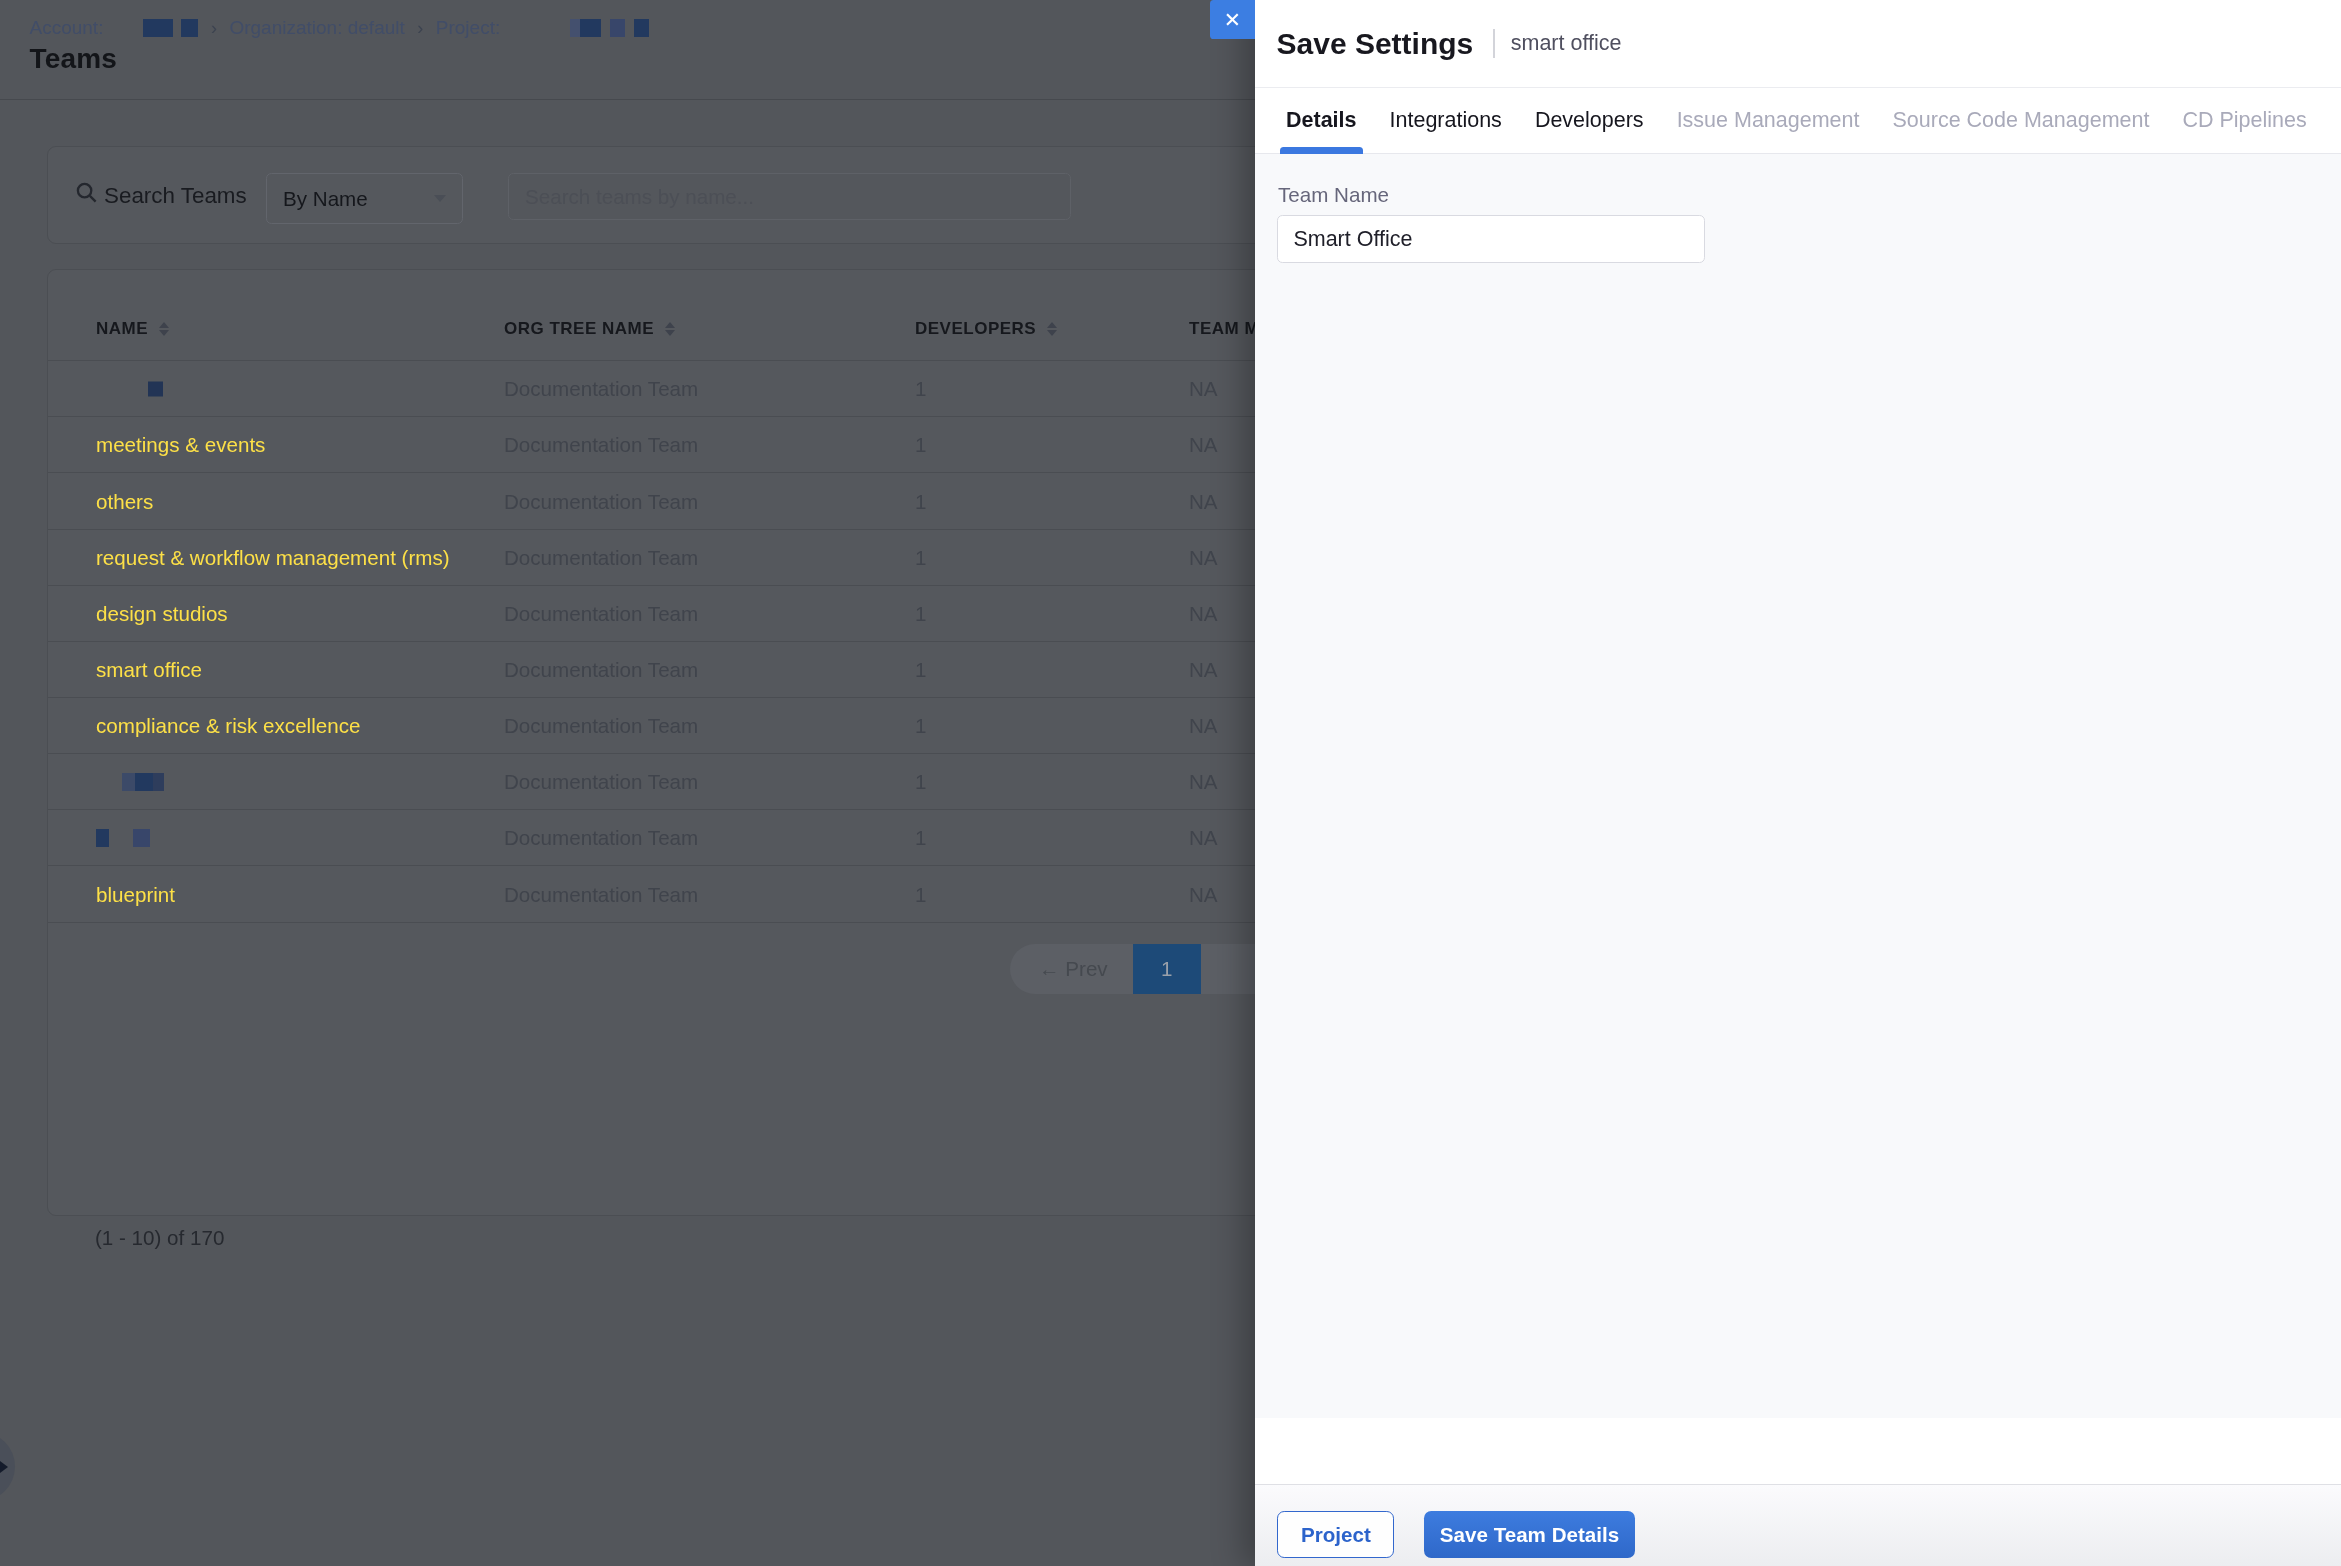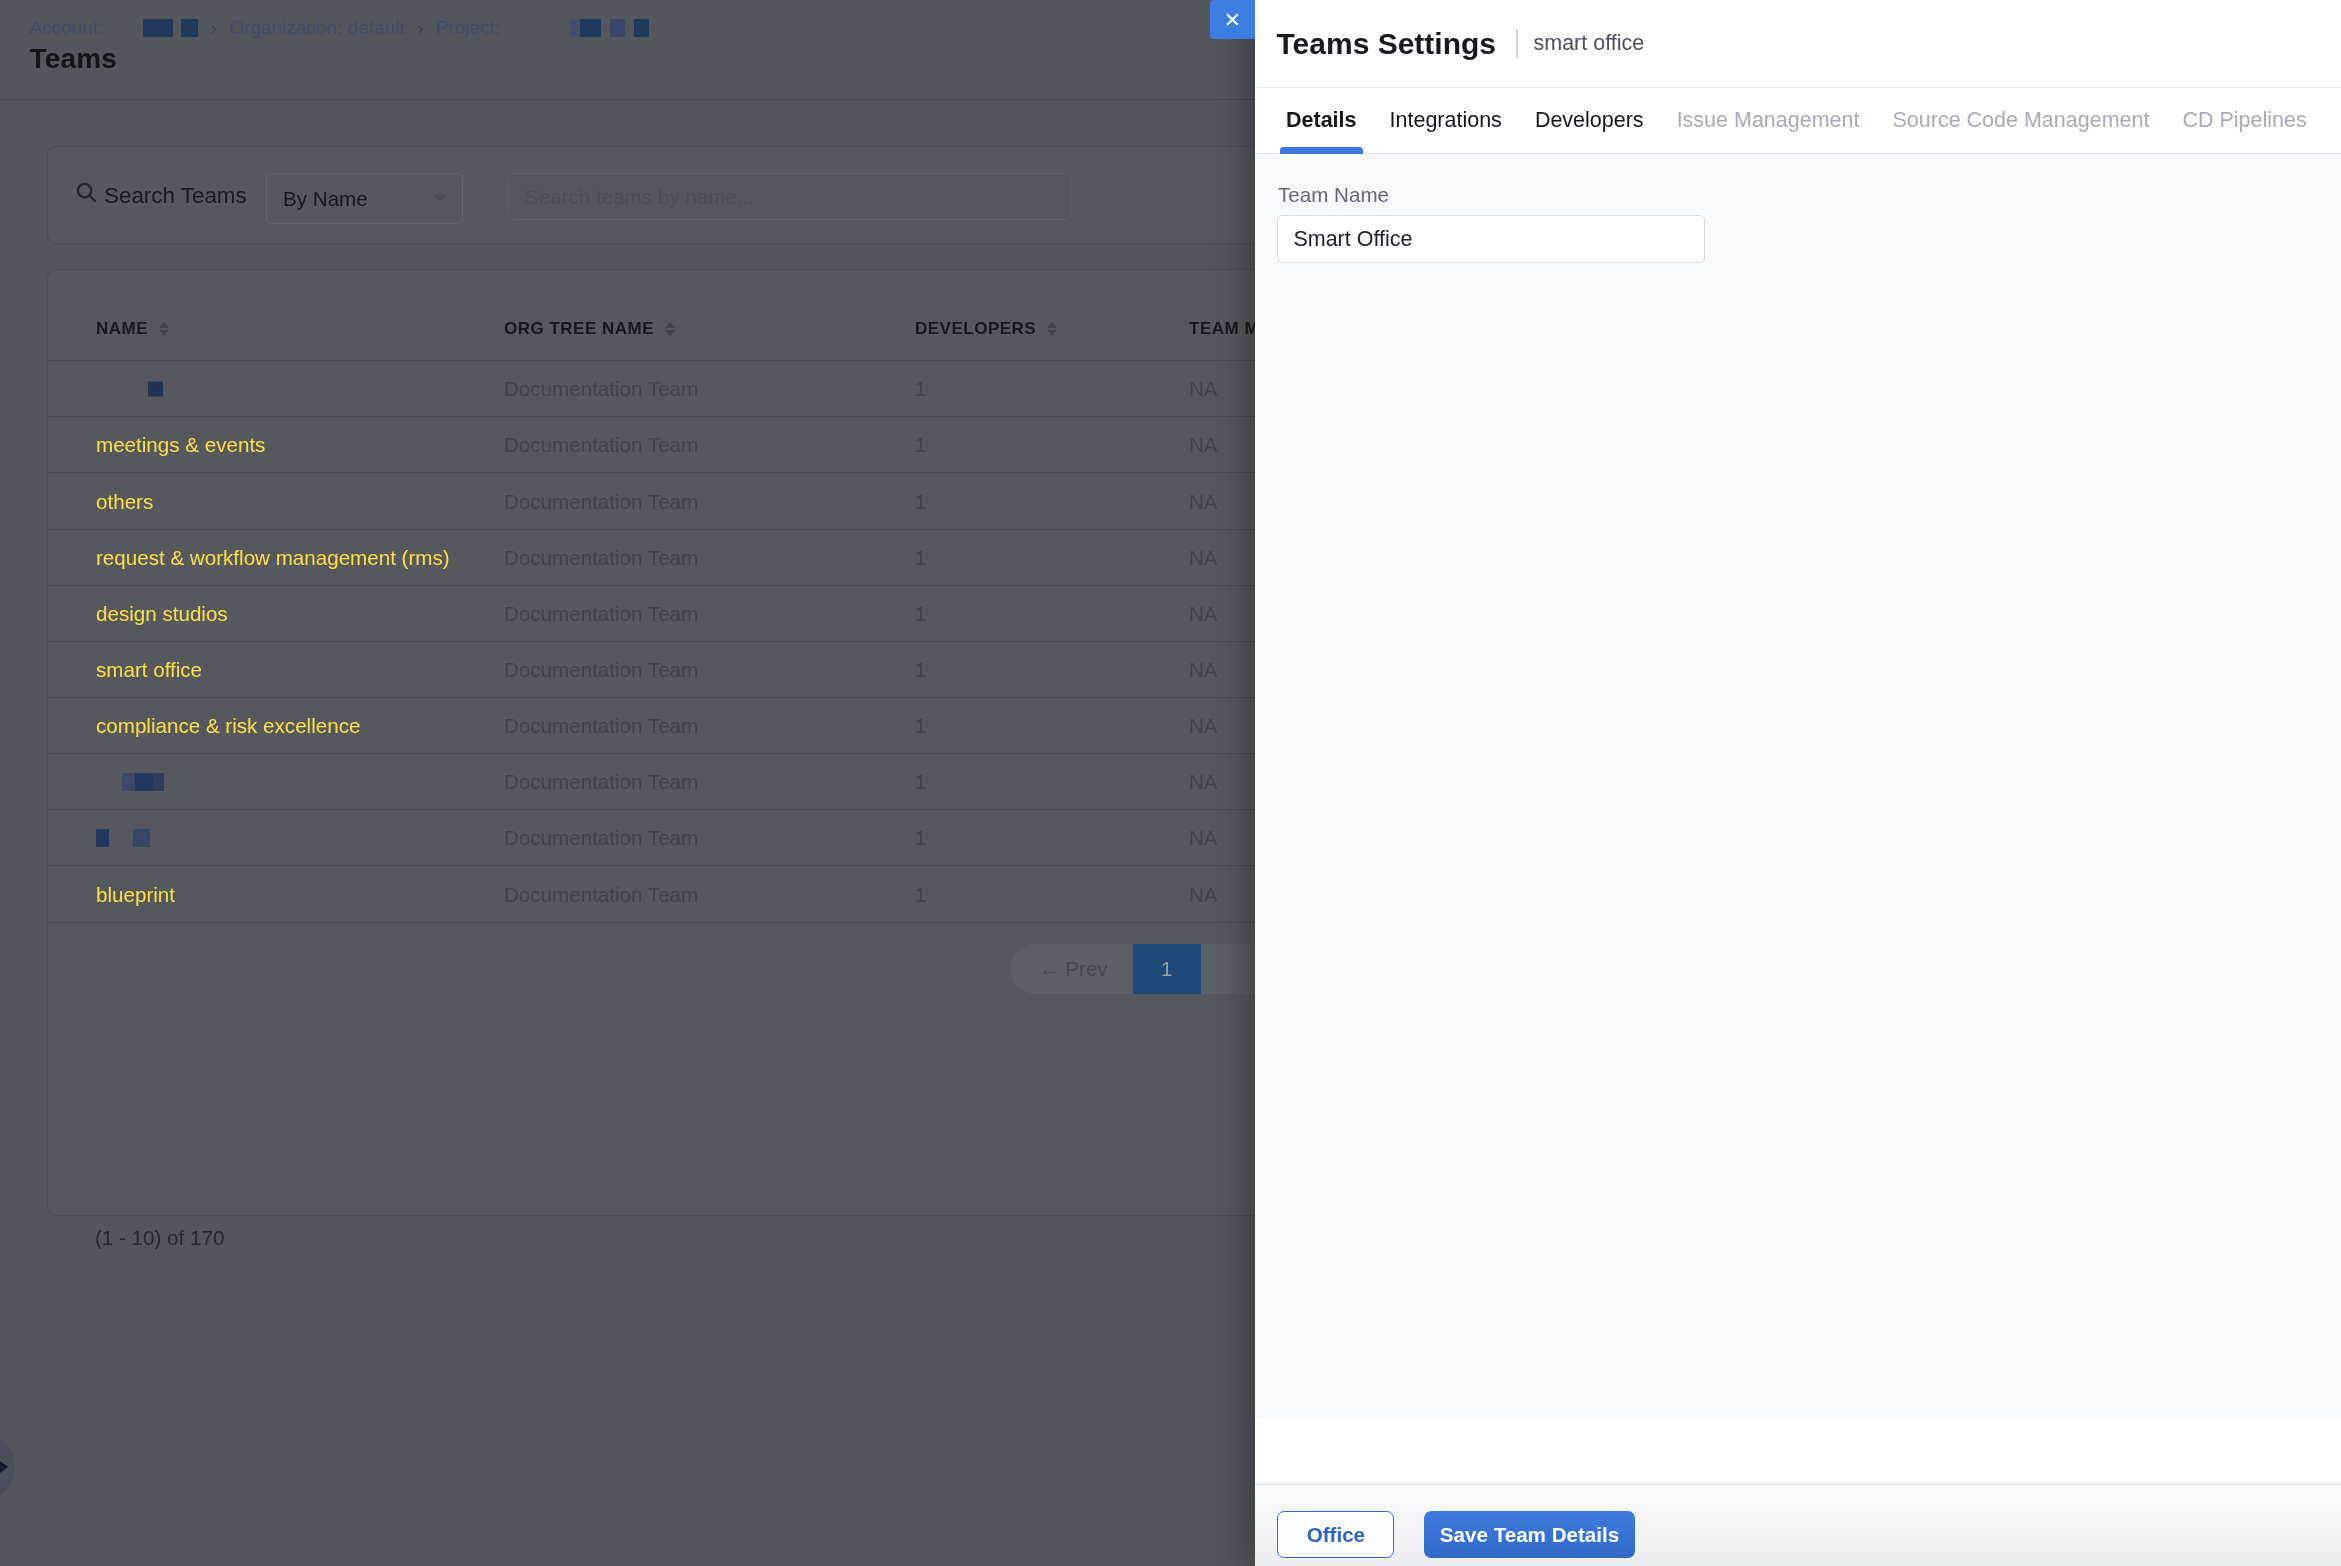--- a/index.html
+++ b/index.html
@@ -232,37 +232,37 @@
 
   <div class="expander">
     <span class="tri"></span>
   </div>
 </div>
 
 <div class="drawer">
   <button class="drawer-close">✕</button>
 
   <div class="drawer-header">
-    <span class="drawer-title">Teams Settings</span>
+    <span class="drawer-title">Save Settings</span>
     <span class="title-sep"></span>
     <span class="drawer-subtitle">smart office</span>
   </div>
 
   <div class="tabs" id="drawer-tabs">
       <div class="tab active">Details</div>
       <div class="tab enabled">Integrations</div>
       <div class="tab enabled">Developers</div>
       <div class="tab disabled">Issue Management</div>
       <div class="tab disabled">Source Code Management</div>
       <div class="tab disabled">CD Pipelines</div>
     </div>
 
   <div class="drawer-content">
     <div class="field-label">Team Name</div>
     <input class="field-input" value="Smart Office" style="">
   </div>
 
   <div class="drawer-footer">
-    <button class="btn btn-cancel">Office</button>
+    <button class="btn btn-cancel">Project</button>
     <button class="btn btn-save">Save Team Details</button>
   </div>
 </div>
 
 
 </body></html>

